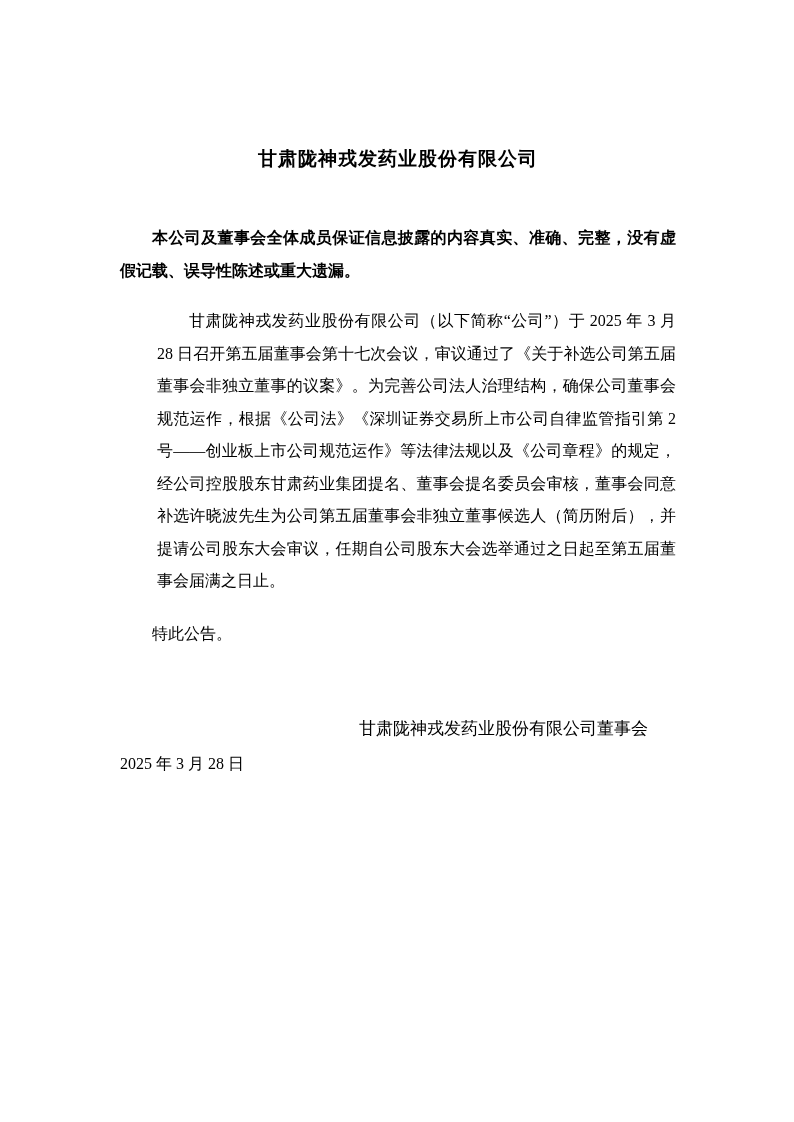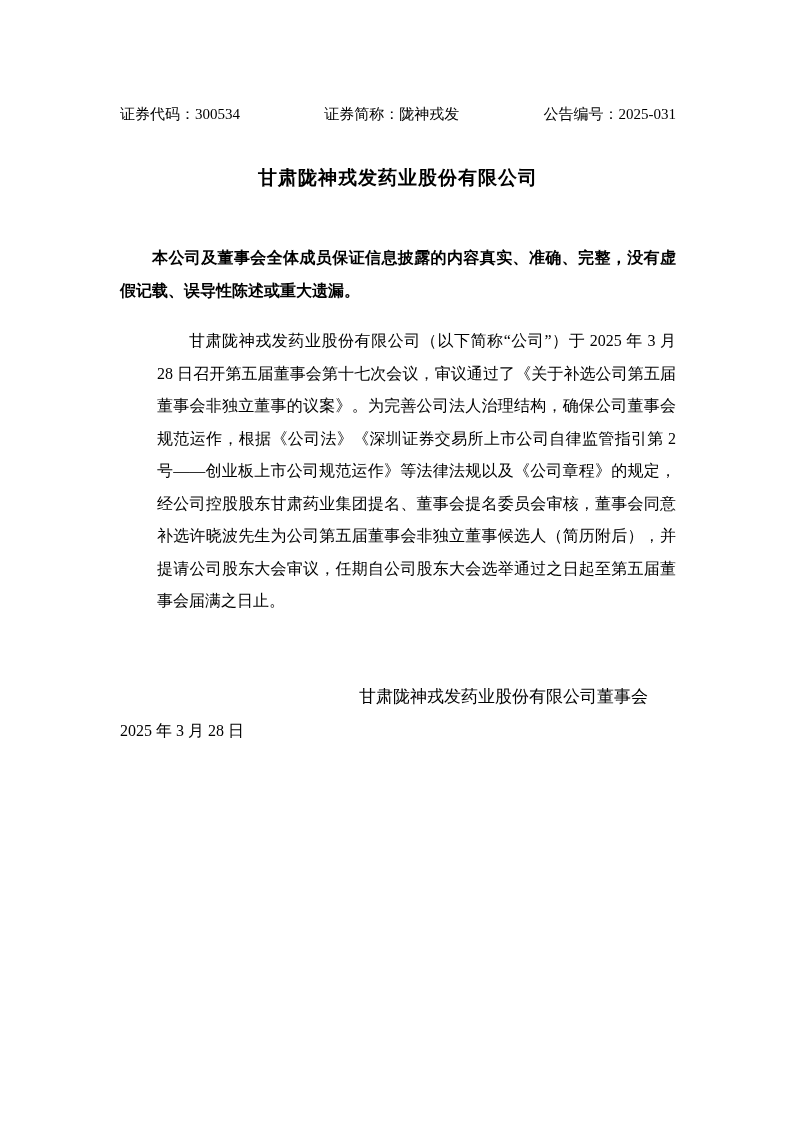--- a/index.html
+++ b/index.html
@@ -25,21 +25,20 @@
     line-height: 20px;
     white-space: nowrap;
   }
   .doc-title {
     margin-top: 40px;
     text-align: center;
     font-size: 19px;
     font-weight: bold;
     line-height: 30px;
     letter-spacing: 1px;
-    font-family: Liberation Mono, monospace;
   }
   .doc-subtitle {
     margin-top: 12px;
     text-align: center;
     font-size: 19px;
     font-weight: bold;
     line-height: 30px;
     letter-spacing: 1px;
   }
   .disclaimer {
@@ -79,33 +78,29 @@
     font-size: 16px;
     line-height: 32.5px;
     padding-right: 100px;
   }
 </style>
 </head>
 <body>
 
 <div class="page">
 
-  <div class="header-row">
-    <span>证券代码：300534</span>
-    <span>证券简称：陇神戎发</span>
-    <span>公告编号：2025-031</span>
-  </div>
 
   <div class="doc-title">甘肃陇神戎发药业股份有限公司</div>
 
 
   <div class="disclaimer">本公司及董事会全体成员保证信息披露的内容真实、准确、完整，没有虚假记载、误导性陈述或重大遗漏。</div>
 
   <div class="body-text">
     <p>甘肃陇神戎发药业股份有限公司（以下简称“公司”）于 2025 年 3 月 28 日召开第五届董事会第十七次会议，审议通过了《关于补选公司第五届董事会非独立董事的议案》。为完善公司法人治理结构，确保公司董事会规范运作，根据《公司法》《深圳证券交易所上市公司自律监管指引第 2 号——创业板上市公司规范运作》等法律法规以及《公司章程》的规定，经公司控股股东甘肃药业集团提名、董事会提名委员会审核，董事会同意补选许晓波先生为公司第五届董事会非独立董事候选人（简历附后），并提请公司股东大会审议，任期自公司股东大会选举通过之日起至第五届董事会届满之日止。</p>
   </div>
 
+  <div class="closing">特此公告。</div>
 
   <div class="signature">甘肃陇神戎发药业股份有限公司董事会</div>
 
   <div class="sig-date">2025 年 3 月 28 日</div>
 
 </div>
 
 </body></html>

